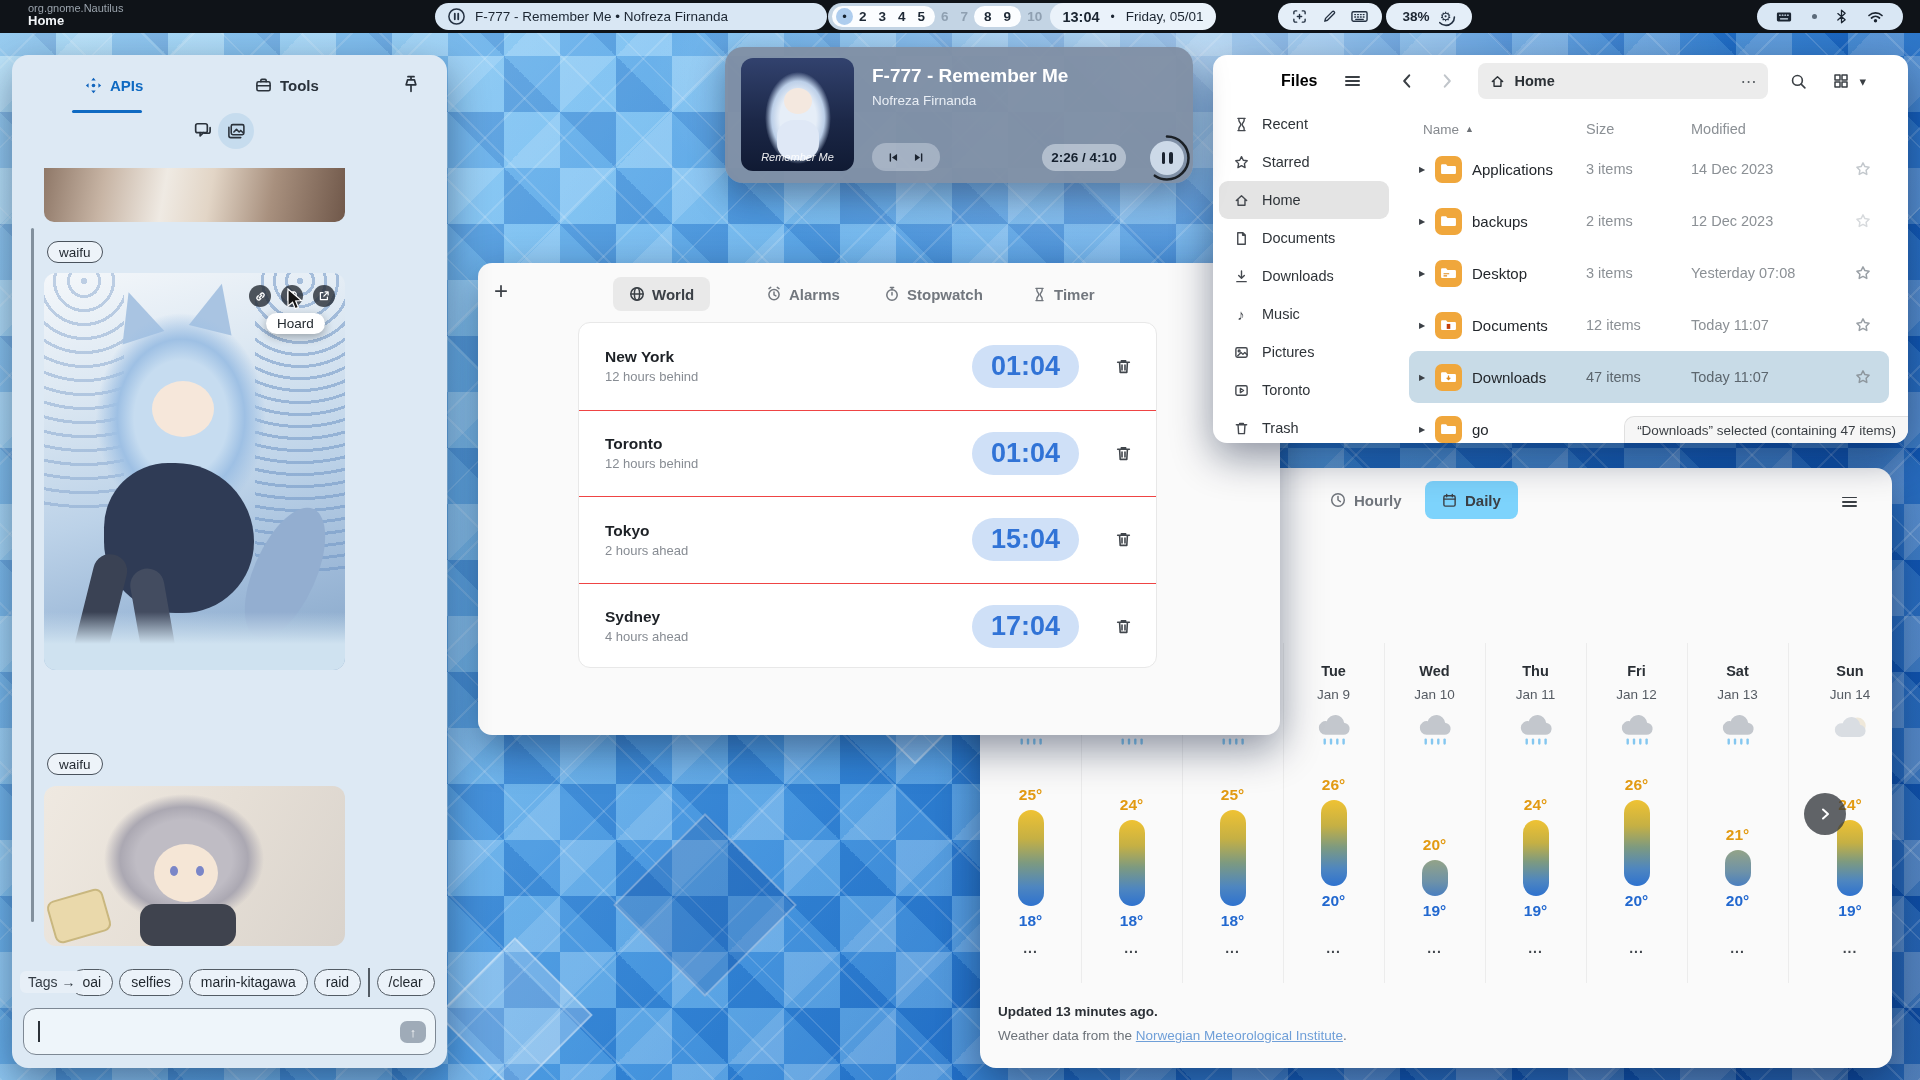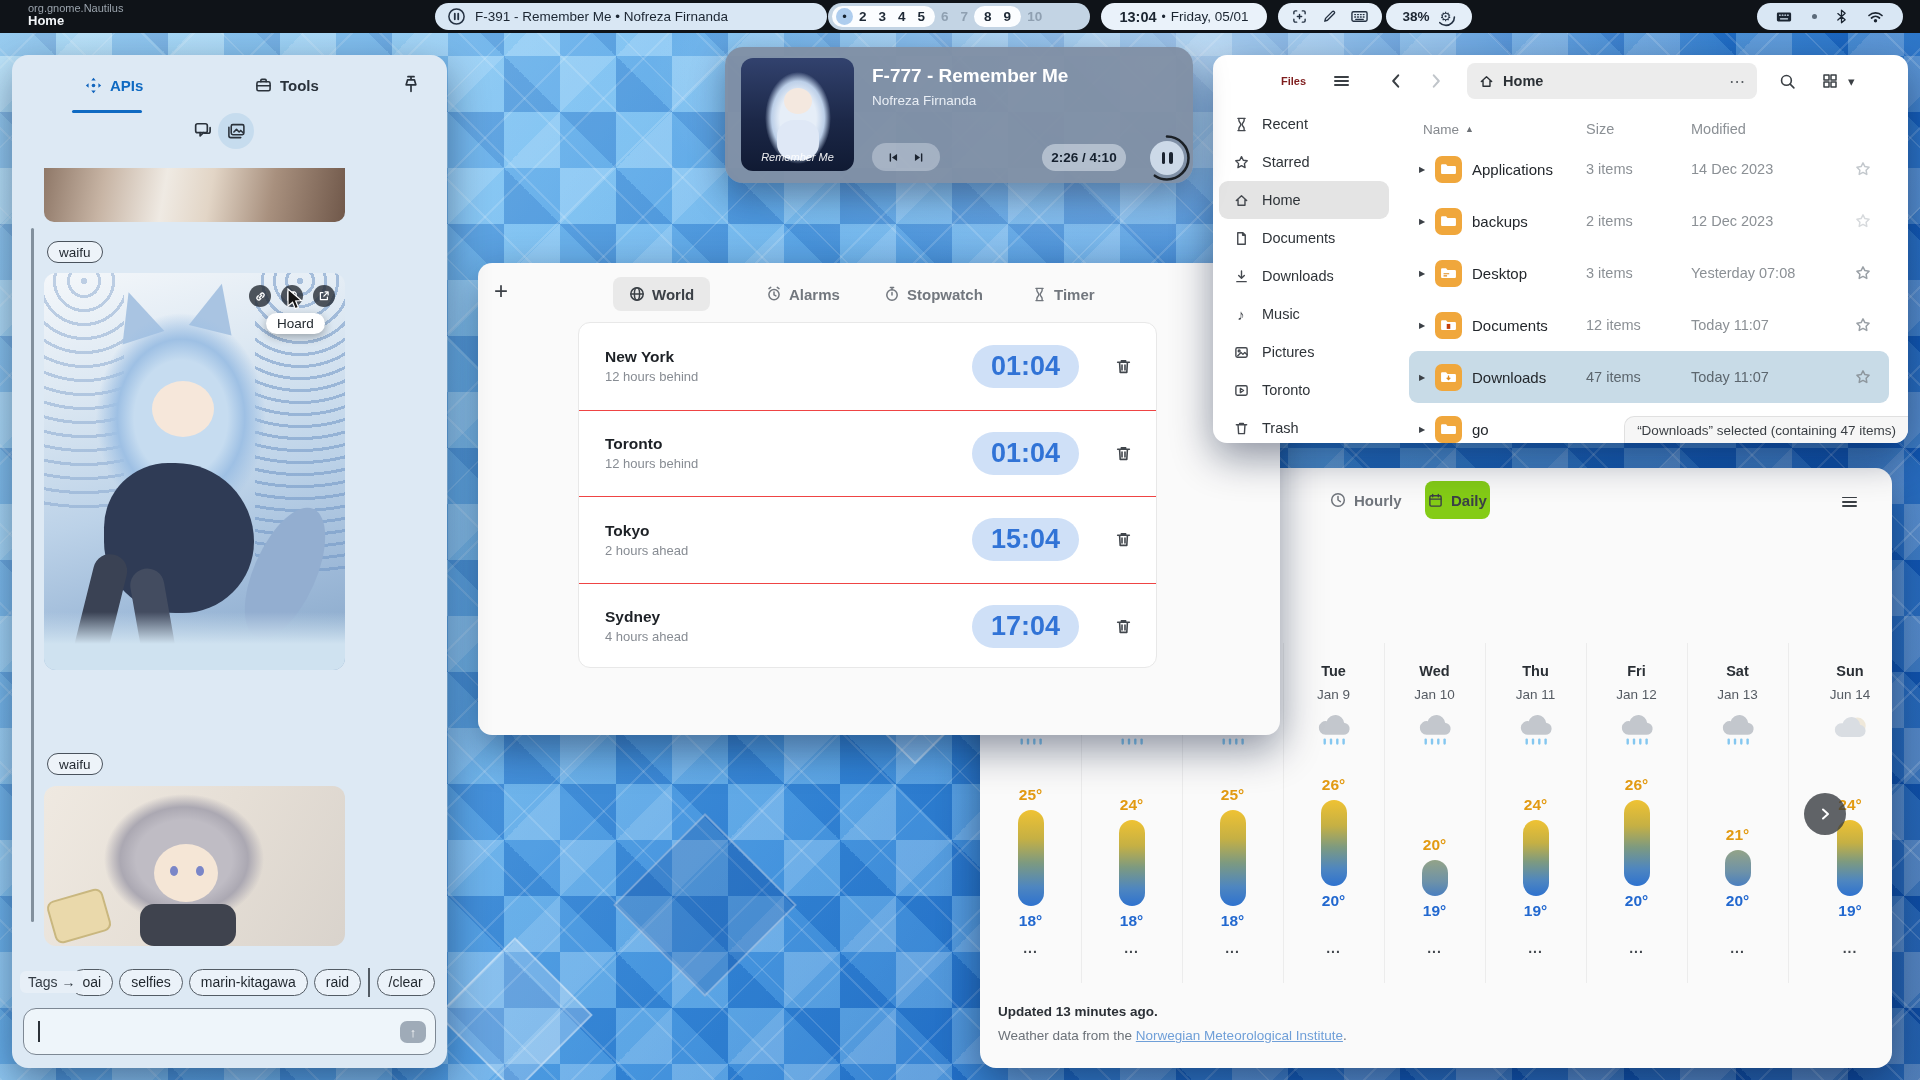--- a/index.html
+++ b/index.html
@@ -56,21 +56,21 @@
 .wsep{position:absolute;left:0;top:5px;height:340px;width:1px;background:#ececec}
 .wday{position:absolute;left:0;right:0;top:25px;font-size:14.5px;font-weight:bold;color:#2a2f35}
 .wdate{position:absolute;left:0;right:0;top:49px;font-size:13.5px;color:#555b63}
 .wicon{position:absolute;left:0;right:0;top:67px;display:flex;justify-content:center}
 .whi{position:absolute;left:0;right:0;font-size:15.5px;font-weight:bold;color:#e29a12}
 .wlo{position:absolute;left:0;right:0;font-size:15.5px;font-weight:bold;color:#2268cf}
 .wpill{position:absolute;left:50%;margin-left:-13px;width:26px;border-radius:13px;background:linear-gradient(180deg,#efc233 0%,#c5b044 30%,#7d9a80 55%,#4e86c0 80%,#2e72cf 100%)}
 .wpill.low{background:linear-gradient(180deg,#93a388 0%,#6e92a8 60%,#4a7fc0 100%)}
 .wdots{position:absolute;left:0;right:0;top:302px;font-weight:bold;color:#41464c;letter-spacing:1px;font-size:14px}
 .wtab{display:flex;align-items:center;gap:8px;font-size:15px;font-weight:bold;color:#70757c;position:absolute;top:13px;height:38px}
-.wtab.active{background:#84cc16;border-radius:8px;color:#3b4046;padding:0 3px}
+.wtab.active{background:#7dd3fc;border-radius:8px;color:#3b4046;padding:0 17px}
 .burger i{display:block;width:15px;height:1.8px;background:#3a3f44;border-radius:1px;margin:2.6px 0}
 a.src{color:#6f9fd8}
 </style>
 </head>
 <body>
 
 <div class="screen">
   <div class="cube" style="left:520px;top:620px;width:90px;height:90px"></div>
   <div class="cube" style="left:640px;top:840px;width:130px;height:130px;background:rgba(20,70,150,.25)"></div>
   <div class="cube" style="left:880px;top:680px;width:70px;height:70px"></div>
@@ -358,21 +358,21 @@
               <path d="M2.5 4h11M6 4V2.7h4V4M4.3 4l.6 9.5h6.2L11.7 4M6.6 6.7v4.5M9.4 6.7v4.5"></path>
             </svg>
           </span>
       </div>
     </div>
   </div>
 
   <div class="win" style="left:1213px;top:55px;width:695px;height:388px;background:#fff;z-index:12">
 
     <div class="abs flex" style="left:0;top:0;right:0;height:52px;padding:0 14px">
-      <span style="font-size:11px;font-weight:bold;color:#7f1d1d;margin-left:54px">Files</span>
+      <span style="font-size:16px;font-weight:bold;color:#000000;margin-left:54px">Files</span>
       <span class="burger" style="margin-left:28px">
           <i></i>
           <i></i>
           <i></i>
         </span>
       <svg class="svg" width="18" height="18" viewBox="0 0 16 16" style="color:#3a3f44;margin-left:38px;stroke-width:1.8">
           <path d="M10 3L5.5 8l4.5 5"></path>
         </svg>
       <svg class="svg" width="18" height="18" viewBox="0 0 16 16" style="color:#c0c5ca;margin-left:22px;stroke-width:1.8">
           <path d="M6 3l4.5 5L6 13"></path>
@@ -720,21 +720,21 @@
     <div class="abs" style="left:28px;top:2px">
       <div style="font-size:11px;color:#9aa3ac">org.gnome.Nautilus</div>
       <div style="font-size:13px;color:#f2f5f8;font-weight:bold;margin-top:-1px">Home</div>
     </div>
 
     <div class="tb-pill" style="left:435px;width:392px;background:#d9e7f4;padding:0 12px;gap:9px">
       <svg class="svg" width="19" height="19" viewBox="0 0 20 20" style="color:#253243;stroke-width:1.6">
           <circle cx="10" cy="10" r="8"></circle>
           <path d="M8.2 7v6M11.8 7v6" stroke-width="1.9"></path>
         </svg>
-      <span style="font-size:13.5px;color:#1b2531;white-space:nowrap">F-391 - Remember Me • Nofreza Firnanda</span>
+      <span style="font-size:13.5px;color:#1b2531;white-space:nowrap">F-777 - Remember Me • Nofreza Firnanda</span>
     </div>
 
     <div class="tb-pill" style="left:828px;width:262px;background:rgba(205,222,239,.95);padding:0 4px">
       <span class="flex" style="background:#fbfdff;border-radius:11px;height:21px;padding:0 4px">
         <span class="flex" style="width:17px;height:17px;border-radius:50%;background:#aecdee;justify-content:center">
             <span class="gl-bullet" style="font-size:13px;color:#17222e"></span>
           </span>
         <span class="ws-num">2</span>
         <span class="ws-num">3</span>
         <span class="ws-num">4</span>
@@ -742,21 +742,21 @@
       </span>
       <span class="ws-dim">6</span>
       <span class="ws-dim">7</span>
       <span class="flex" style="background:#fbfdff;border-radius:11px;height:21px;padding:0 4px">
         <span class="ws-num">8</span>
         <span class="ws-num">9</span>
       </span>
       <span class="ws-dim">10</span>
     </div>
 
-    <div class="tb-pill" style="left:1101px;width:166px;background:#eaf2fa;justify-content:center;gap:5px">
+    <div class="tb-pill" style="left:1050px;width:166px;background:#eaf2fa;justify-content:center;gap:11px">
       <span style="font-size:14.5px;font-weight:bold">13:04</span>
       <span class="gl-bullet" style="font-size:12px"></span>
       <span style="font-size:13.5px">Friday, 05/01</span>
     </div>
 
     <div class="tb-pill" style="left:1278px;width:104px;background:#e4eef8;justify-content:space-evenly;color:#253243">
       <svg class="svg" width="15" height="15" viewBox="0 0 16 16">
           <path d="M2 5V3.5C2 2.7 2.7 2 3.5 2H5M11 2h1.5C13.3 2 14 2.7 14 3.5V5M14 11v1.5c0 .8-.7 1.5-1.5 1.5H11M5 14H3.5C2.7 14 2 13.3 2 12.5V11M8 5.7v4.6M5.7 8h4.6"></path>
         </svg>
       <svg class="svg" width="15" height="15" viewBox="0 0 16 16">

